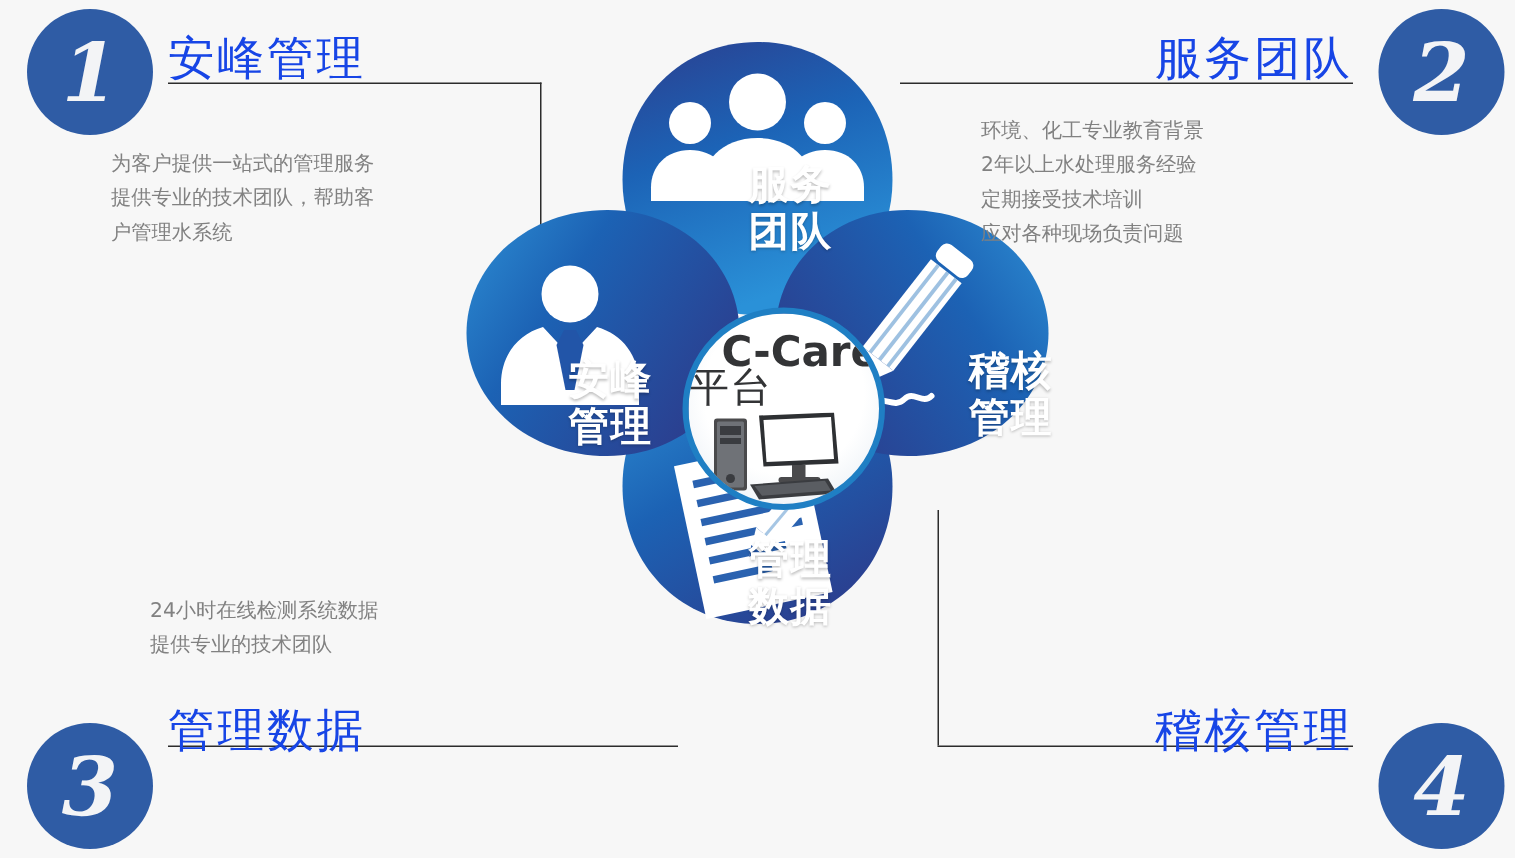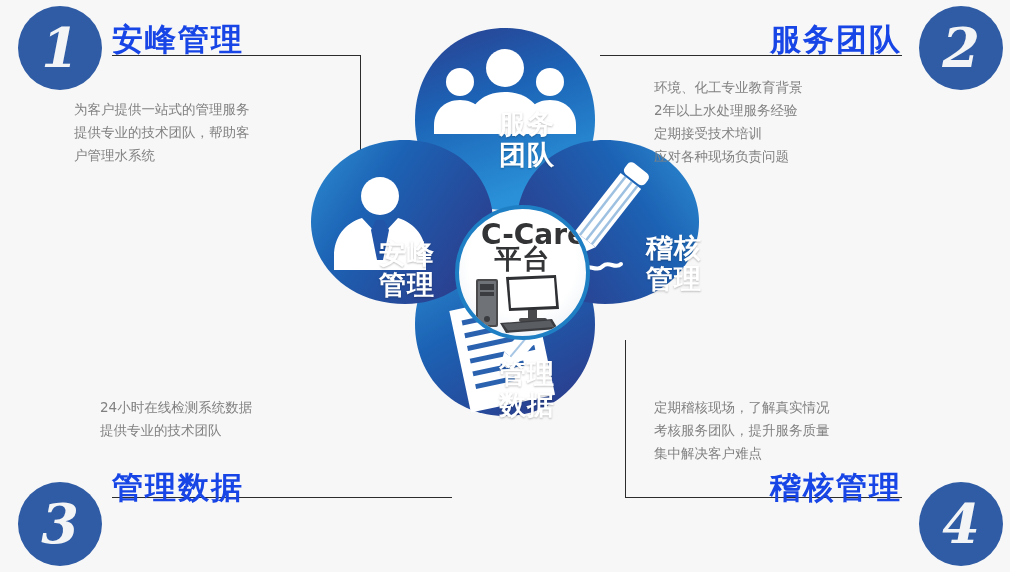--- a/index.html
+++ b/index.html
@@ -26,21 +26,21 @@
   }
   #badge-1{left:18px;top:6px;}
   #badge-2{left:919px;top:6px;}
   #badge-3{left:18px;top:482px;}
   #badge-4{left:919px;top:482px;}
 
   
   .q-title{
     position:absolute;
     color:#1745e6;
-    font-weight:700;
+    font-weight:400;
     font-size:31px;
     letter-spacing:2px;
     white-space:nowrap;
     line-height:1;
   }
   #title-1{left:112px;top:24px;}
   #title-2{left:770px;top:24px;}
   #title-3{left:112px;top:472px;}
   #title-4{left:770px;top:472px;}
 
@@ -87,22 +87,22 @@
     overflow:hidden;
   }
   #hub-text-en{
     position:absolute;left:0;right:0;top:12px;
     text-align:right;
     font-size:28px;font-weight:700;color:#333436;
     letter-spacing:0px;line-height:1;
   }
   #hub-text-cn{
     position:absolute;left:0;right:0;top:36px;
-    text-align:center;
-    font-size:27px;font-weight:700;color:#333436;
+    text-align:left;
+    font-size:27px;font-weight:400;color:#333436;
     letter-spacing:1px;line-height:1;
   }
 </style>
 </head>
 <body>
 
 <div id="stage">
 
   <div class="line h" style="left:112px;top:55px;width:249px;"></div>
   <div class="line v" style="left:360px;top:55px;height:134px;"></div>
@@ -266,19 +266,14 @@
     <div>2年以上水处理服务经验</div>
     <div>定期接受技术培训</div>
     <div>应对各种现场负责问题</div>
   </div>
 
   <div class="q-body" id="body-3">
     <div>24小时在线检测系统数据</div>
     <div>提供专业的技术团队</div>
   </div>
 
-  <div class="q-body" id="body-4">
-    <div>定期稽核现场，了解真实情况</div>
-    <div>考核服务团队，提升服务质量</div>
-    <div>集中解决客户难点</div>
-  </div>
 
 </div>
 
 </body></html>

